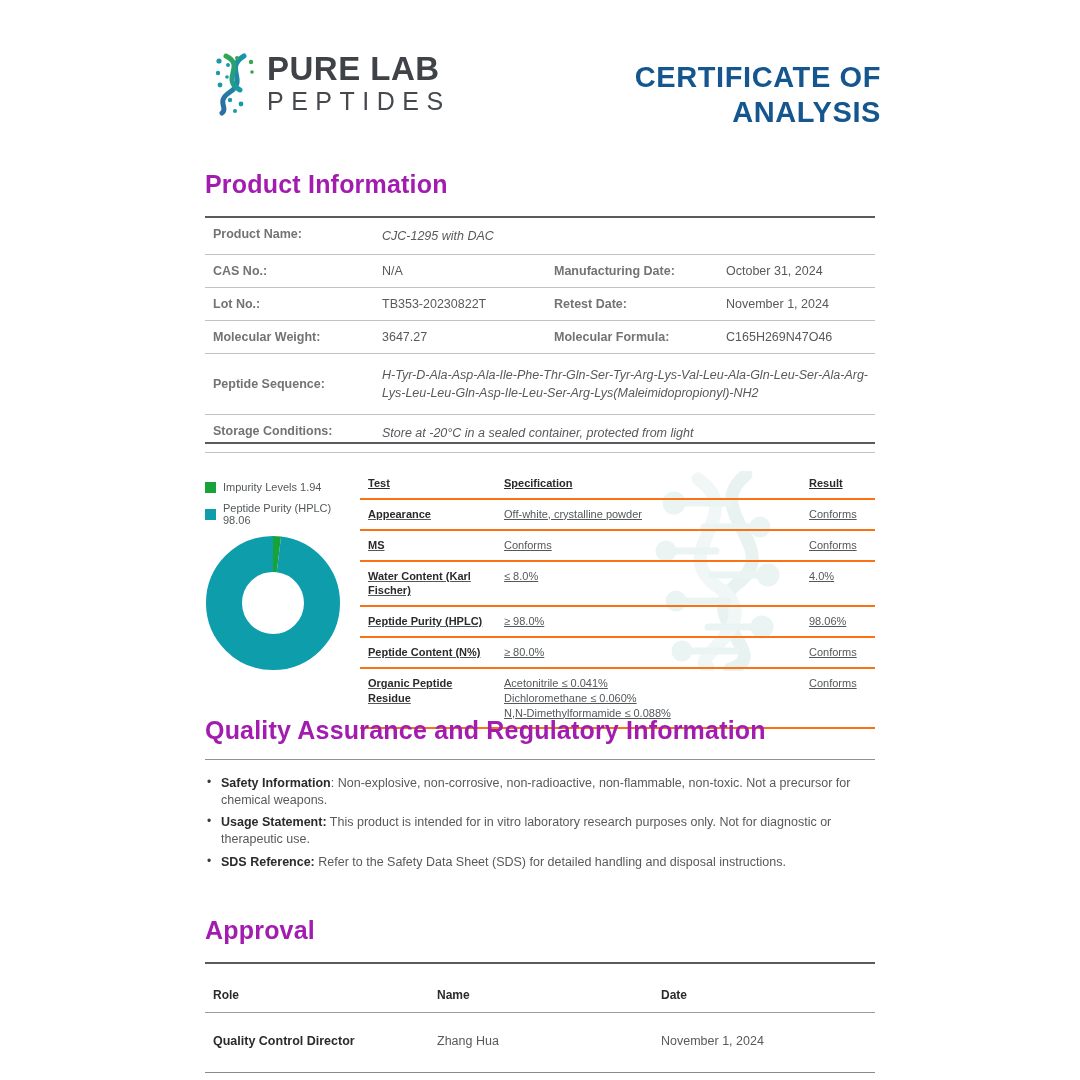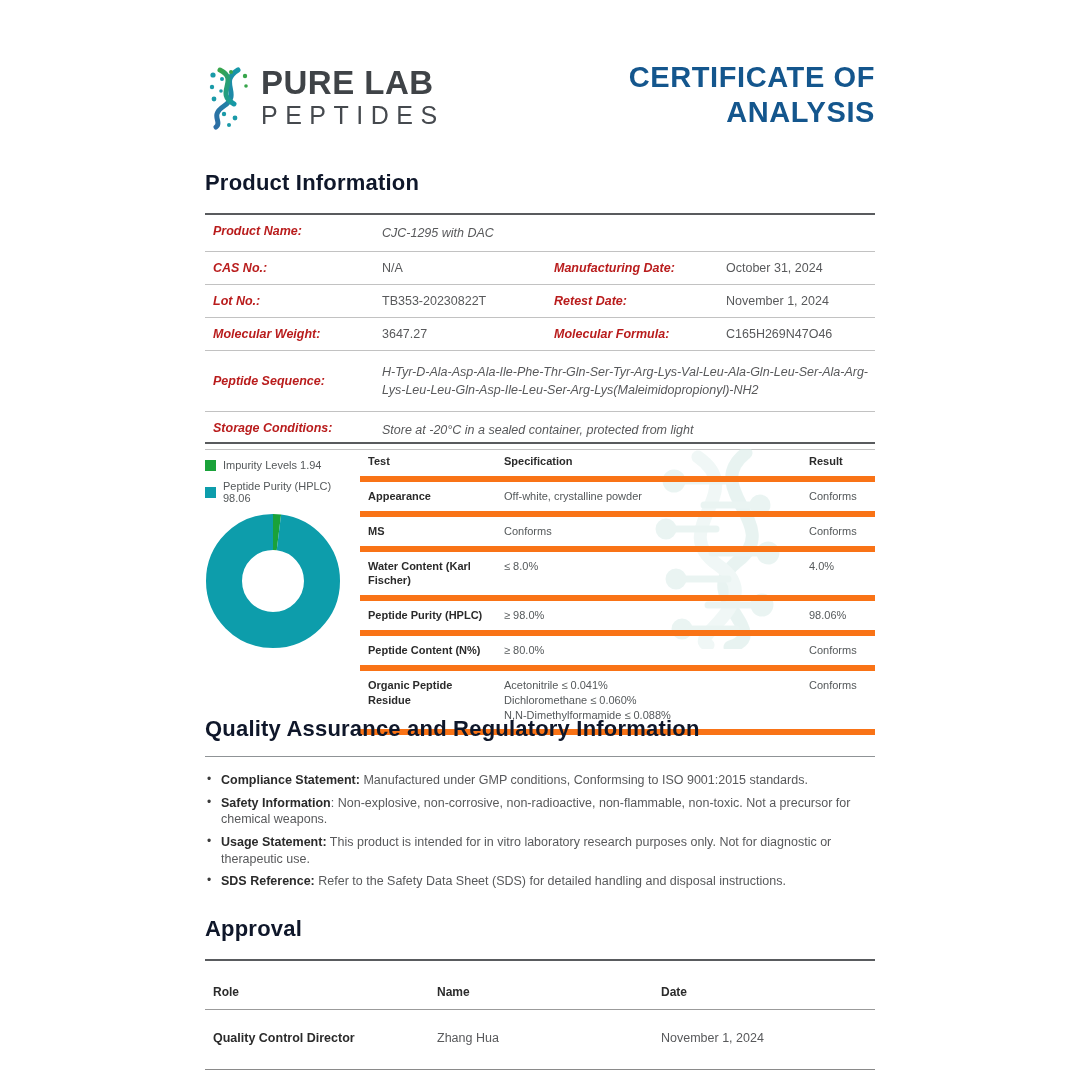--- a/index.html
+++ b/index.html
@@ -2,52 +2,52 @@
 <html><head>
 <meta charset="utf-8">
 <style>
   * { margin:0; padding:0; box-sizing:border-box; }
   body { background:#e8e8e8; font-family:"Liberation Sans", sans-serif; }
   .page {
     position:relative; width:1080px; height:1080px; background:#ffffff;
     overflow:hidden; color:#58595b;
   }
   
-  .header { position:absolute; left:205px; top:52px; width:670px;
-    display:flex; justify-content:space-between; align-items:flex-end; }
+  .header { position:absolute; left:211px; top:52px; width:670px;
+    display:flex; justify-content:space-between; align-items:flex-start; }
   .brand { display:flex; align-items:center; gap:10px; }
   .brand-text .l1 { font-size:33px; font-weight:800; letter-spacing:.5px; color:#3f4347; line-height:1.05; }
   .brand-text .l2 { font-size:25px; font-weight:400; letter-spacing:7.5px; color:#45494e; line-height:1.15; }
   .doc-title { text-align:right; font-size:29px; font-weight:800; letter-spacing:.6px;
     color:#14568d; line-height:1.2; padding-top:8px; }
   
-  .sec-h { font-size:22px; font-weight:600; color:#0f172a; letter-spacing:.2px; }
+  .sec-h { font-size:25px; font-weight:600; color:#a21caf; letter-spacing:.2px; }
   
   .product-sec { position:absolute; left:205px; top:170px; width:670px; }
   .ptable { margin-top:17px; border-top:2px solid #595b5e; font-size:12.5px; }
   .prow { display:grid; grid-template-columns:165px 168px 168px 1fr;
     border-bottom:1.5px solid #c2c2c2; padding:9px 0 9px 8px; column-gap:4px; }
-  .prow .lab { font-weight:700; color:#b91c1c;font-style:italic; }
+  .prow .lab { font-weight:700; color:#737373; }
   .prow .val { color:#58595b; }
   .span3 { grid-column:2 / 5; padding-right:6px; line-height:1.45;font-style:italic; }
   
   .analytical-sec { position:absolute; left:205px; top:428px; width:670px; }
   .divider-dark { margin-top:14px; border-top:2.5px solid #595b5e; }
-  .an-body { position:relative; display:flex; margin-top:3px; }
+  .an-body { position:relative; display:flex; margin-top:25px; }
   .chart-col { width:155px; flex:0 0 155px; padding-top:12px; }
   .legend-item { display:flex; align-items:center; gap:7px; font-size:11px;
     color:#54585a; margin-bottom:9px; }
   .swatch { width:11px; height:11px; flex:0 0 11px; }
   .donut-wrap { margin-top:5px; }
   .test-table { flex:1; position:relative; font-size:11px; margin-left:0; }
   .wm { position:absolute; left:282px; top:2px; width:150px; height:200px;
     opacity:.55; pointer-events:none; }
   .trow { position:relative; display:grid; grid-template-columns:130px 1fr 66px;
-    padding:7px 0 7px 8px; column-gap:6px; border-bottom:6px solid #f97316;
-    color:#54585a; line-height:1.35; }
+    padding:7px 0 7px 8px; column-gap:6px; border-bottom:2px solid #f97316;
+    color:#54585a; line-height:1.35;text-decoration:underline; }
   .trow.head { font-weight:700; color:#2b2b2b; }
   .trow .tname { font-weight:700; color:#2b2b2b; }
   
   .qa-sec { position:absolute; left:205px; top:716px; width:670px; }
   .qa-rule { margin-top:14px; border-top:1.5px solid #8f9396; }
   .qa-list { margin-top:15px; list-style:none; }
   .qa-list li { position:relative; padding-left:16px; font-size:12.5px;
     line-height:1.33; color:#58595b; margin-bottom:6px; }
   .qa-list li::before { content:"•"; position:absolute; left:2px; top:0;
     color:#3a3a3a; font-size:12px; }
@@ -239,21 +239,20 @@
             </div>
           </div>
       </div>
     </div>
   </div>
 
   <div class="qa-sec">
     <div class="sec-h">Quality Assurance and Regulatory Information</div>
     <div class="qa-rule"></div>
     <ul class="qa-list" id="qaList">
-        <li><span class="b-lab">Compliance Statement:</span><span class="b-text"> Manufactured under GMP conditions, Conformsing to ISO 9001:2015 standards.</span></li>
         <li><span class="b-lab">Safety Information</span><span class="b-text">: Non-explosive, non-corrosive, non-radioactive, non-flammable, non-toxic. Not a precursor for chemical weapons.</span></li>
         <li><span class="b-lab">Usage Statement:</span><span class="b-text"> This product is intended for in vitro laboratory research purposes only. Not for diagnostic or therapeutic use.</span></li>
         <li><span class="b-lab">SDS Reference:</span><span class="b-text"> Refer to the Safety Data Sheet (SDS) for detailed handling and disposal instructions.</span></li>
       </ul>
   </div>
 
   <div class="approval-sec">
     <div class="sec-h">Approval</div>
     <div class="atable">
       <div class="arow head">

